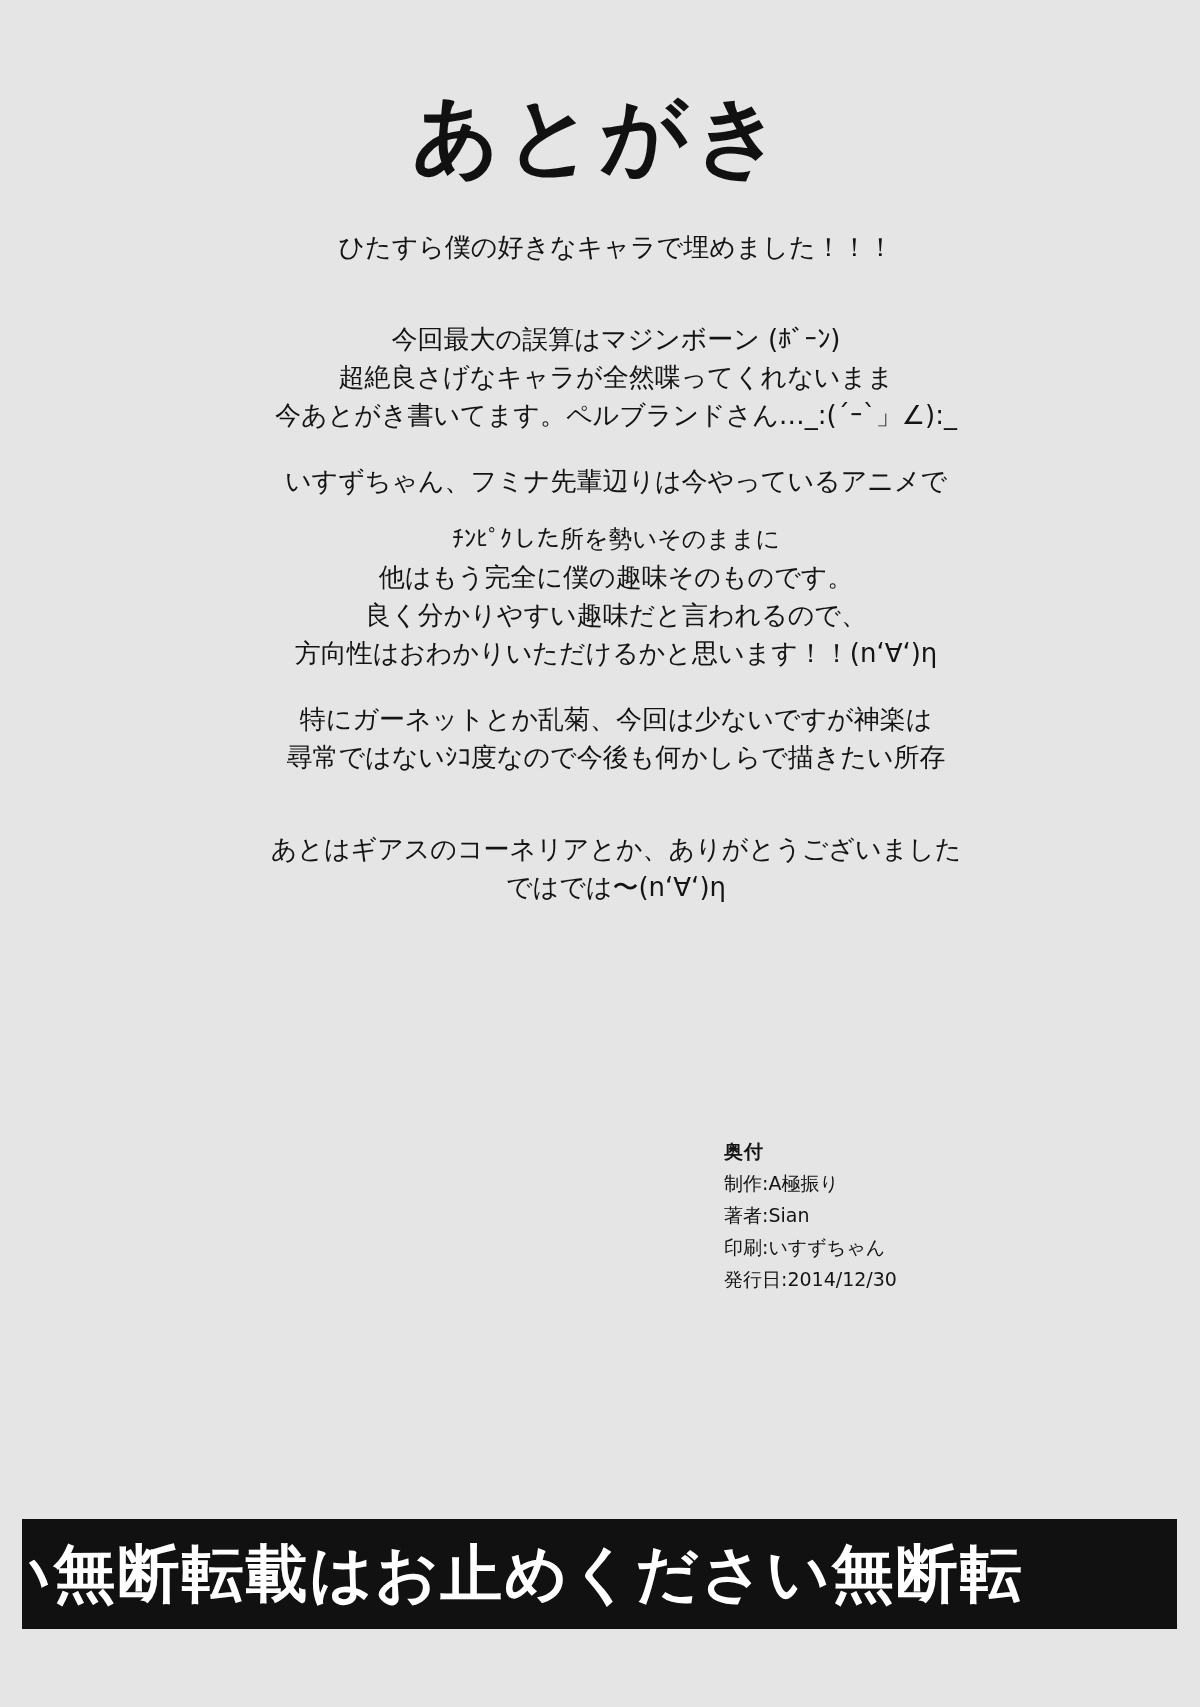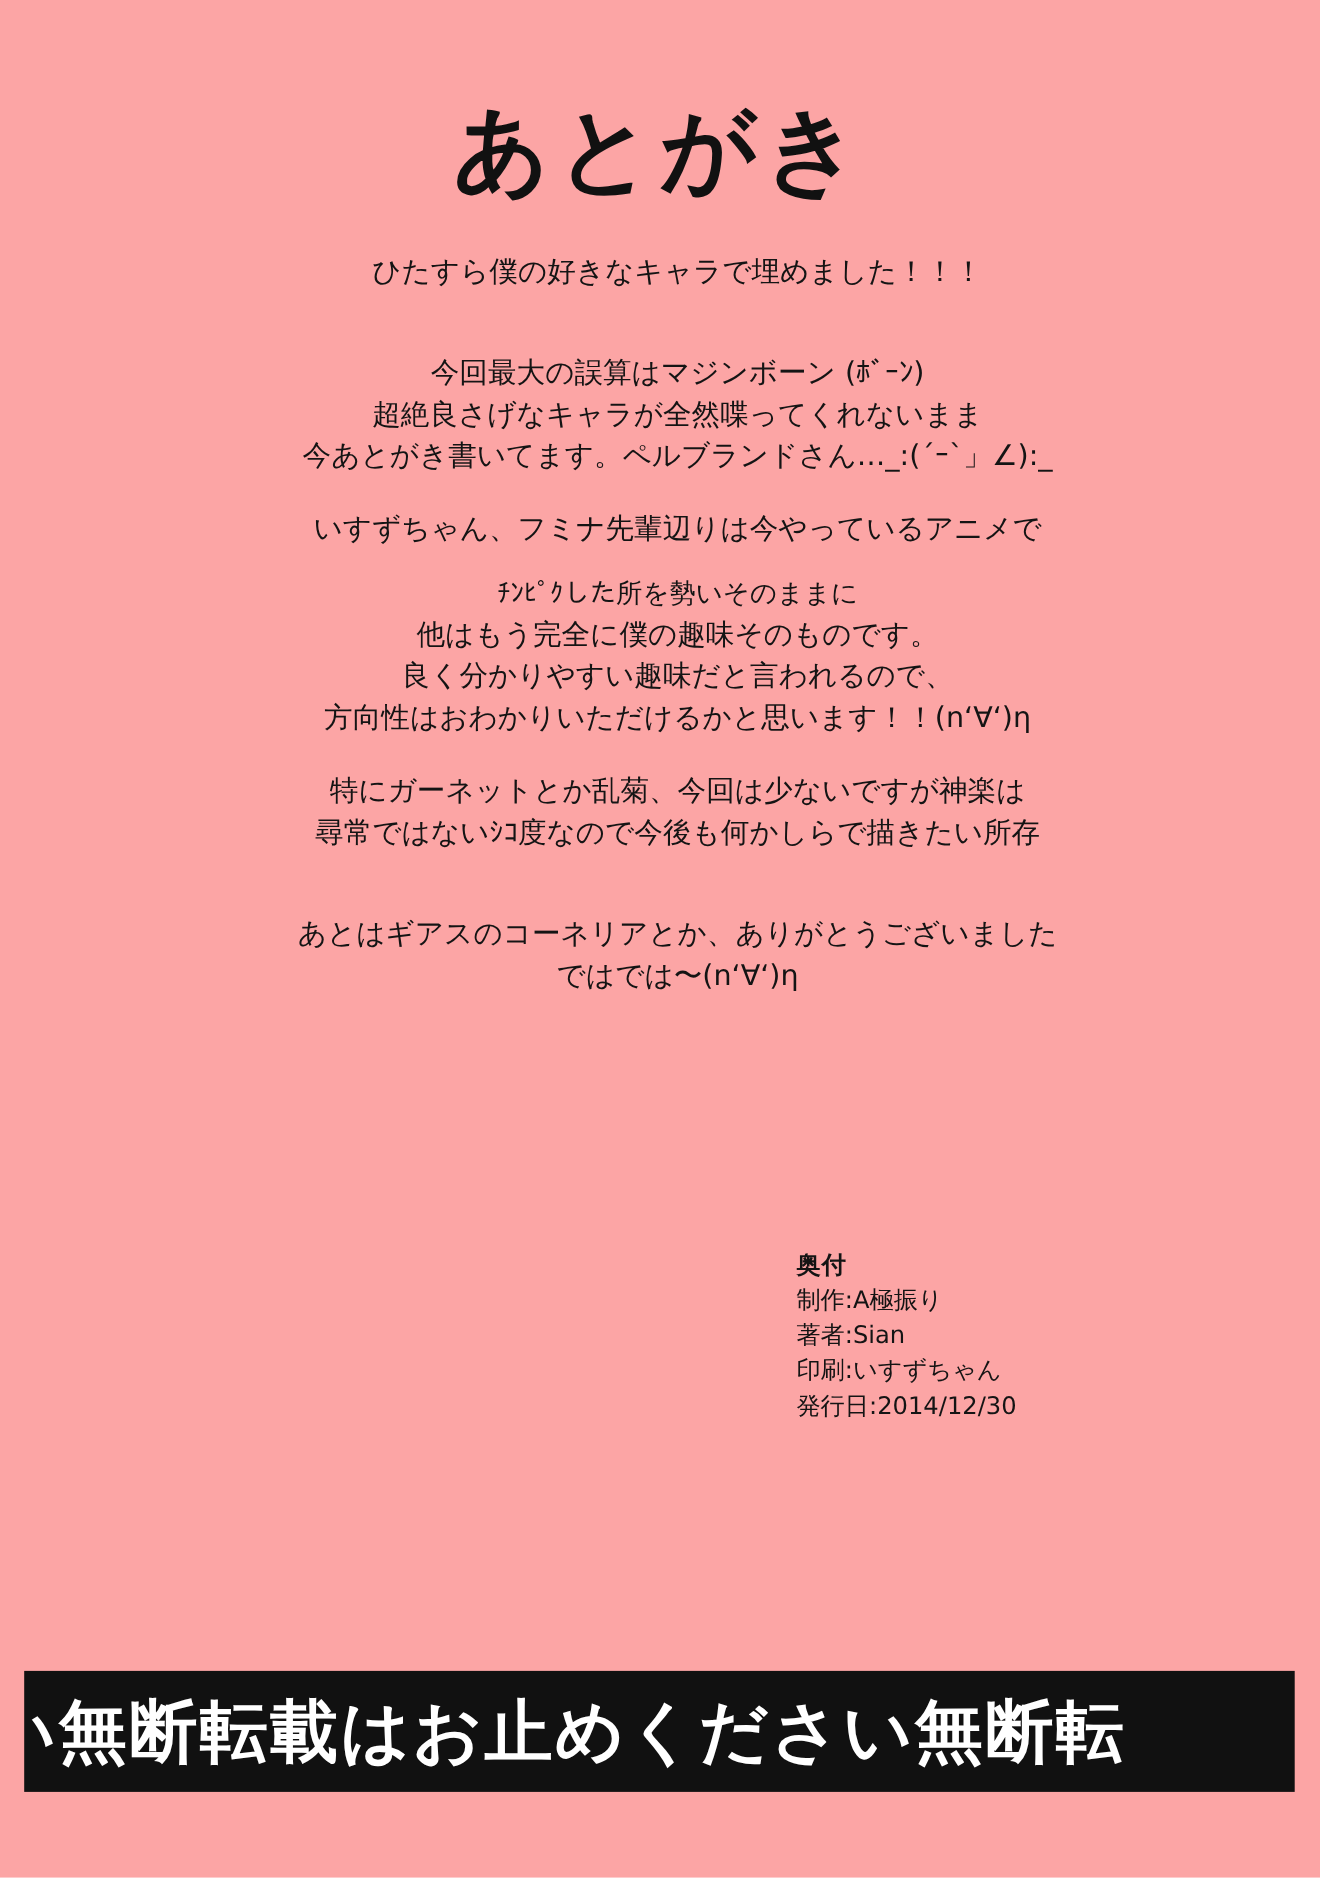--- a/index.html
+++ b/index.html
@@ -11,21 +11,21 @@
     width: 1200px;
     height: 1707px;
     position: relative;
     overflow: hidden;
     font-family: "Liberation Sans", sans-serif;
     color: #1a1a1a;
   }
   .page {
     position: absolute;
     inset: 0;
-    background: #fca5a5;
+    background: #e5e5e5;
   }
 
   
   .title {
     position: absolute;
     top: 78px;
     left: 0;
     width: 100%;
     text-align: center;
     font-size: 86px;
@@ -64,21 +64,21 @@
   
   .colophon {
     position: absolute;
     top: 1135px;
     left: 724px;
     text-align: left;
     font-family: "DejaVu Sans", sans-serif;
   }
   .colophon .c-line {
     display: block;
-    font-size: 22px;
+    font-size: 19px;
     line-height: 32px;
     white-space: pre;
     color: #141414;
   }
   .colophon .c-head {
     font-weight: 700;
     letter-spacing: 1px;
   }
 
   

